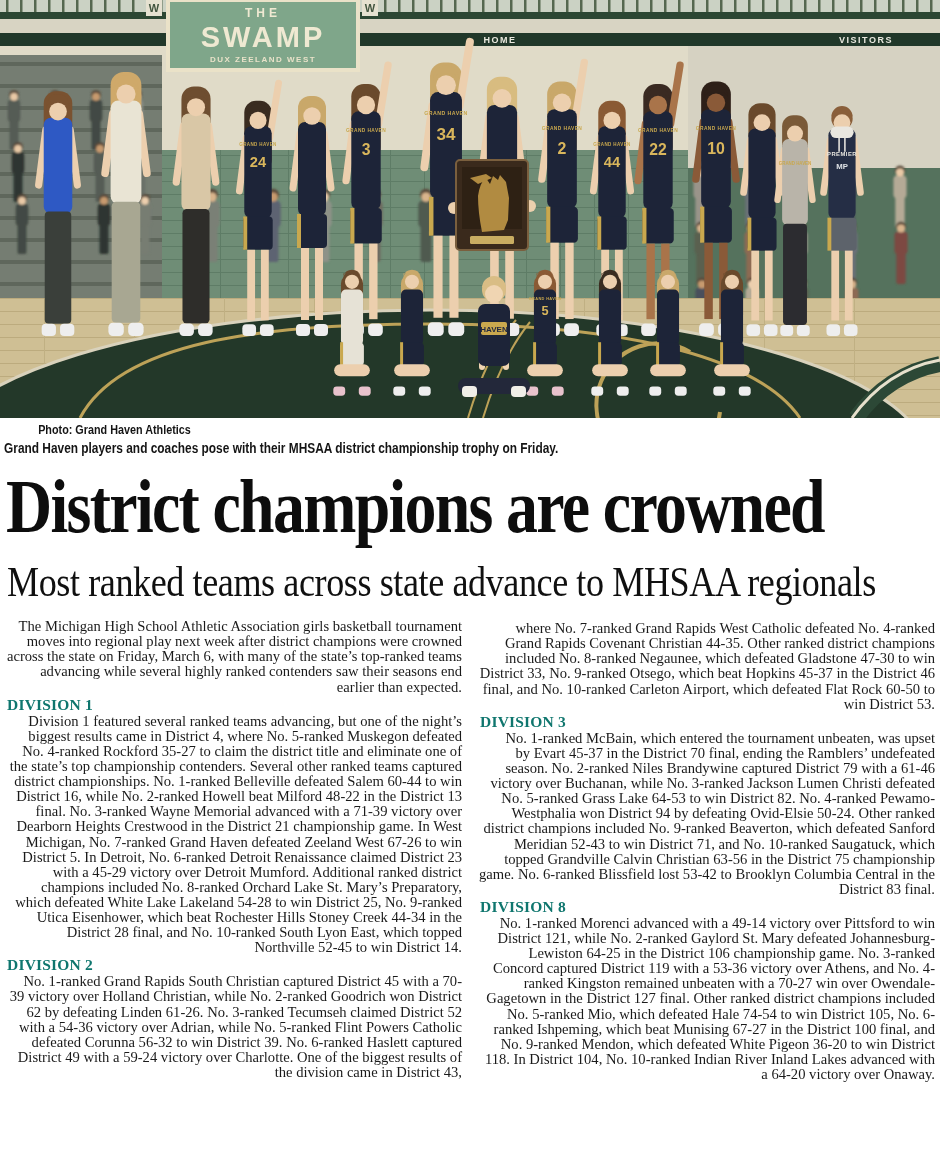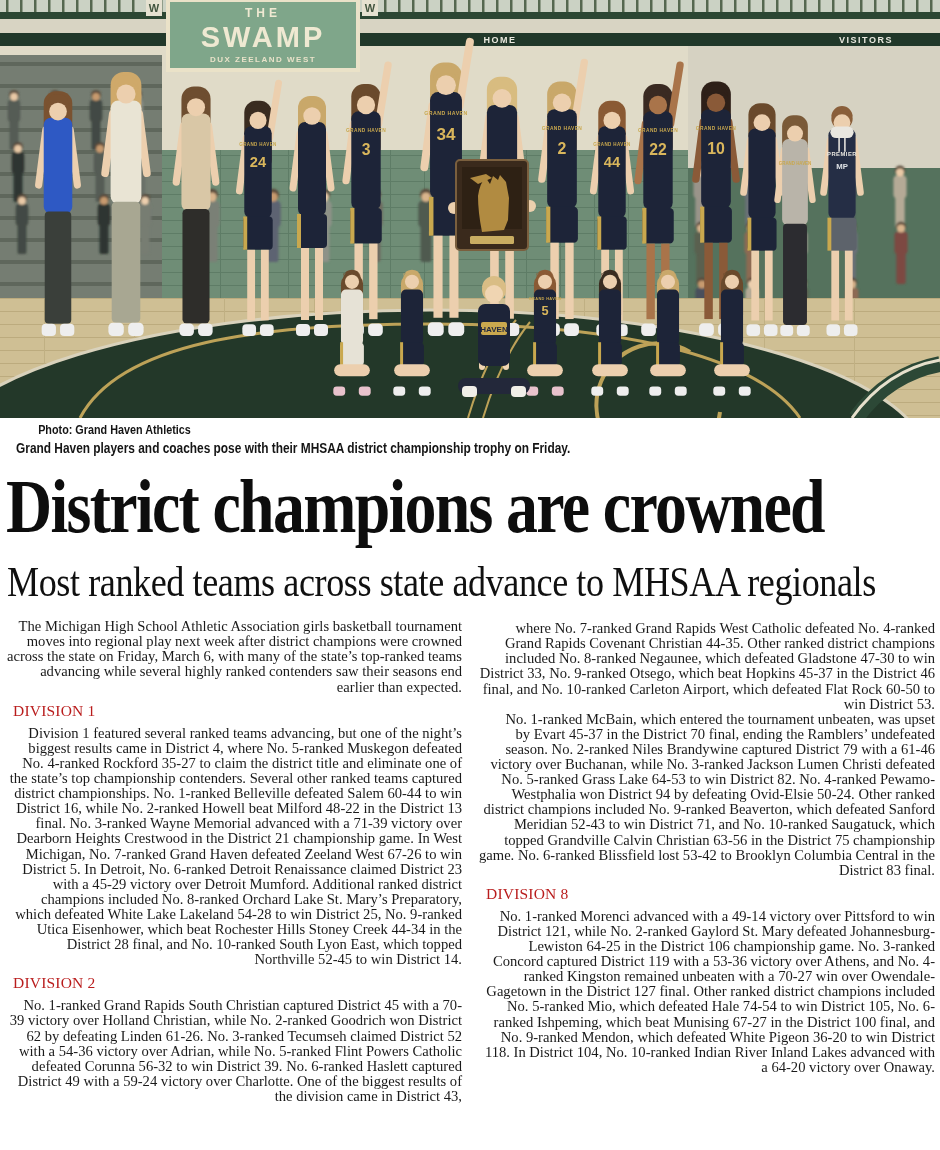--- a/index.html
+++ b/index.html
@@ -7,21 +7,21 @@
     width:940px;height:1150px;overflow:hidden;background:#ffffff;color:#141414;
     font-family:"Liberation Serif", serif;
   }
   .photo-wrap{position:relative;width:940px;height:418px;background:#dcd7c7;}
   .photo-wrap svg{display:block;}
   .credit-row{height:16px;padding-right:3px;margin-top:2px;}
   .credit{
     display:inline-block;transform:scaleX(.8);transform-origin:100% 50%;
     font-family:"Liberation Sans", sans-serif;font-weight:700;font-size:13.5px;color:#151515;
   }
-  .caption-row{height:19px;padding-left:16px;margin-top:3px;}
+  .caption-row{height:19px;padding-left:4px;margin-top:3px;}
   .caption{
     display:inline-block;transform:scaleX(.82);transform-origin:0 50%;
     font-family:"Liberation Sans", sans-serif;font-weight:700;font-size:14.5px;color:#151515;
   }
   .headline{
     margin:12px 0 0 6px;white-space:nowrap;
     font-weight:700;font-size:76px;line-height:.95;letter-spacing:-2px;color:#0d0d0d;
     transform:scaleX(.84);transform-origin:0 50%;
   }
   .subheadline{
@@ -29,21 +29,21 @@
     font-weight:400;font-size:43px;line-height:1;letter-spacing:-.5px;color:#101010;
     transform:scaleX(.84);transform-origin:0 50%;
   }
   .article{margin:16px 5px 0 5px;}
   .cols{display:flex;gap:16px;}
   .col{width:457px;font-size:14.6px;line-height:15.1px;color:#1a1a1a;}
   .col-right{padding-top:2px;}
   .dateline{font-style:italic;font-size:12.5px;margin:0 0 4px 1px;color:#222;}
   p.para{margin:0;text-indent:12px;text-align:right;}
   p.para.no-indent{text-indent:0;}
-  h3.division{margin:8px;font-size:15.5px;font-weight:400;letter-spacing:.2px;color:#b91c1c;}
+  h3.division{margin:2px;font-size:15.5px;font-weight:700;letter-spacing:.2px;color:#0f766e;}
 </style>
 </head>
 <body>
 
 <div class="photo-wrap">
 <svg id="photo-svg" width="940" height="418" viewBox="0 0 940 418">
   <defs>
     <pattern id="vt" width="14" height="12" patternUnits="userSpaceOnUse">
       <rect width="14" height="12" fill="#cbd2c4"></rect>
           <rect x="6" width="2.5" height="12" fill="#55684f"></rect>
@@ -641,18 +641,19 @@
   <div class="cols">
     <div class="col col-left">
         <p class="para">The Michigan High School Athletic Association girls basketball tournament moves into regional play next week after district champions were crowned across the state on Friday, March 6, with many of the state’s top-ranked teams advancing while several highly ranked contenders saw their seasons end earlier than expected.</p>
         <h3 class="division">DIVISION 1</h3>
         <p class="para">Division 1 featured several ranked teams advancing, but one of the night’s biggest results came in District 4, where No. 5-ranked Muskegon defeated No. 4-ranked Rockford 35-27 to claim the district title and eliminate one of the state’s top championship contenders. Several other ranked teams captured district championships. No. 1-ranked Belleville defeated Salem 60-44 to win District 16, while No. 2-ranked Howell beat Milford 48-22 in the District 13 final. No. 3-ranked Wayne Memorial advanced with a 71-39 victory over Dearborn Heights Crestwood in the District 21 championship game. In West Michigan, No. 7-ranked Grand Haven defeated Zeeland West 67-26 to win District 5. In Detroit, No. 6-ranked Detroit Renaissance claimed District 23 with a 45-29 victory over Detroit Mumford. Additional ranked district champions included No. 8-ranked Orchard Lake St. Mary’s Preparatory, which defeated White Lake Lakeland 54-28 to win District 25, No. 9-ranked Utica Eisenhower, which beat Rochester Hills Stoney Creek 44-34 in the District 28 final, and No. 10-ranked South Lyon East, which topped Northville 52-45 to win District 14.</p>
         <h3 class="division">DIVISION 2</h3>
         <p class="para">No. 1-ranked Grand Rapids South Christian captured District 45 with a 70-39 victory over Holland Christian, while No. 2-ranked Goodrich won District 62 by defeating Linden 61-26. No. 3-ranked Tecumseh claimed District 52 with a 54-36 victory over Adrian, while No. 5-ranked Flint Powers Catholic defeated Corunna 56-32 to win District 39. No. 6-ranked Haslett captured District 49 with a 59-24 victory over Charlotte. One of the biggest results of the division came in District 43,</p>
       </div>
     <div class="col col-right">
         <p class="para no-indent">where No. 7-ranked Grand Rapids West Catholic defeated No. 4-ranked Grand Rapids Covenant Christian 44-35. Other ranked district champions included No. 8-ranked Negaunee, which defeated Gladstone 47-30 to win District 33, No. 9-ranked Otsego, which beat Hopkins 45-37 in the District 46 final, and No. 10-ranked Carleton Airport, which defeated Flat Rock 60-50 to win District 53.</p>
+        <h3 class="division">DIVISION 3</h3>
         <p class="para">No. 1-ranked McBain, which entered the tournament unbeaten, was upset by Evart 45-37 in the District 70 final, ending the Ramblers’ undefeated season. No. 2-ranked Niles Brandywine captured District 79 with a 61-46 victory over Buchanan, while No. 3-ranked Jackson Lumen Christi defeated No. 5-ranked Grass Lake 64-53 to win District 82. No. 4-ranked Pewamo-Westphalia won District 94 by defeating Ovid-Elsie 50-24. Other ranked district champions included No. 9-ranked Beaverton, which defeated Sanford Meridian 52-43 to win District 71, and No. 10-ranked Saugatuck, which topped Grandville Calvin Christian 63-56 in the District 75 championship game. No. 6-ranked Blissfield lost 53-42 to Brooklyn Columbia Central in the District 83 final.</p>
         <h3 class="division">DIVISION 8</h3>
         <p class="para">No. 1-ranked Morenci advanced with a 49-14 victory over Pittsford to win District 121, while No. 2-ranked Gaylord St. Mary defeated Johannesburg-Lewiston 64-25 in the District 106 championship game. No. 3-ranked Concord captured District 119 with a 53-36 victory over Athens, and No. 4-ranked Kingston remained unbeaten with a 70-27 win over Owendale-Gagetown in the District 127 final. Other ranked district champions included No. 5-ranked Mio, which defeated Hale 74-54 to win District 105, No. 6-ranked Ishpeming, which beat Munising 67-27 in the District 100 final, and No. 9-ranked Mendon, which defeated White Pigeon 36-20 to win District 118. In District 104, No. 10-ranked Indian River Inland Lakes advanced with a 64-20 victory over Onaway.</p>
       </div>
   </div>
 </div>
 
 </body></html>

